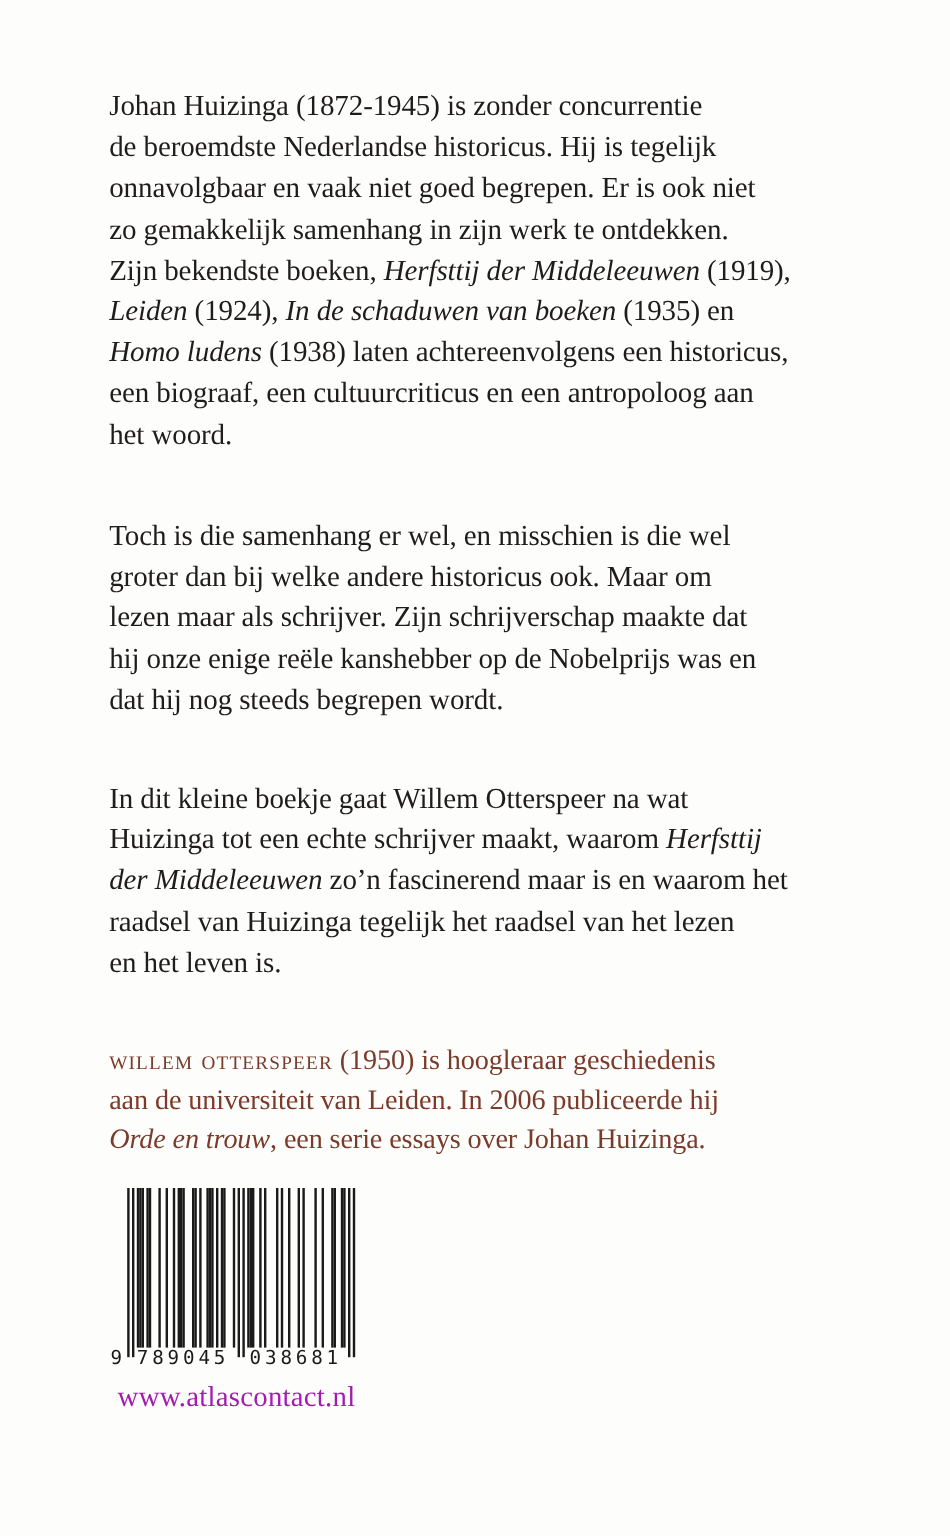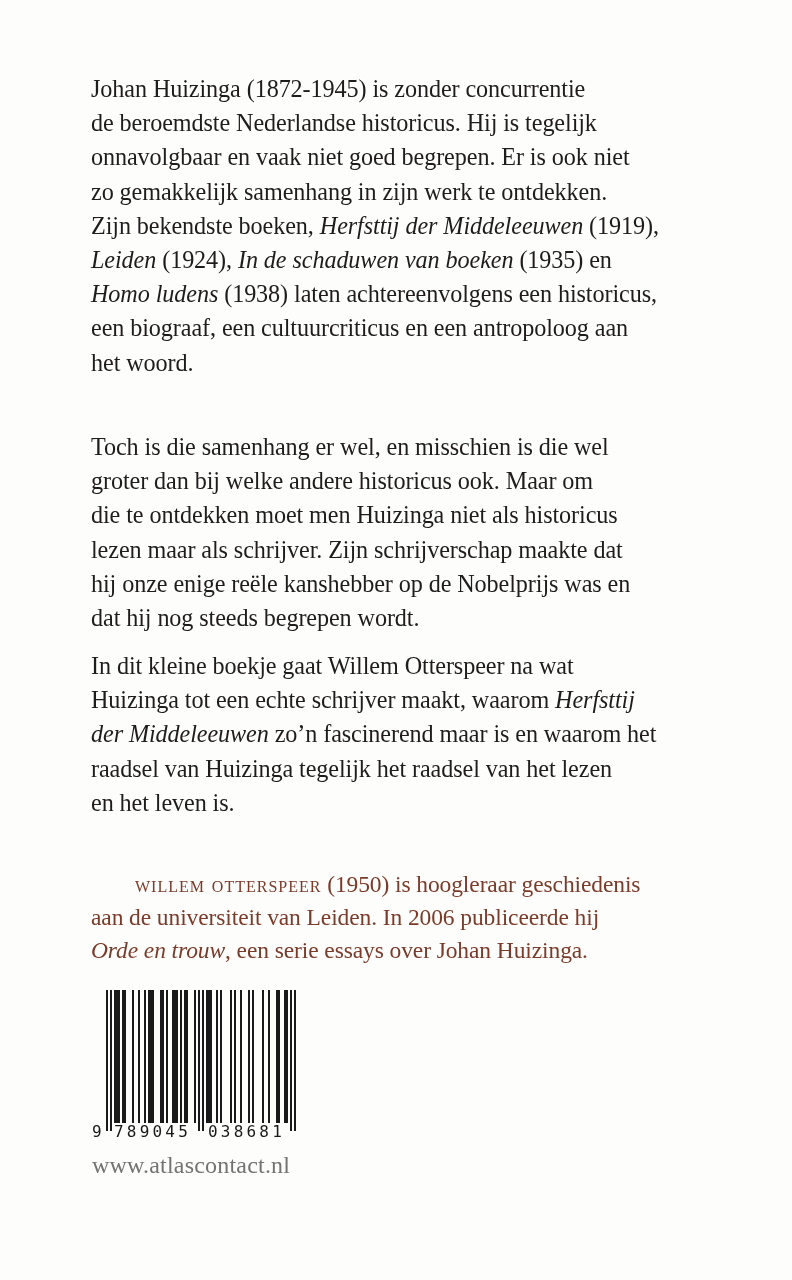--- a/index.html
+++ b/index.html
@@ -18,54 +18,53 @@
       font-size: 24.2px;
       line-height: 34.2px;
       letter-spacing: -0.1px;
     }
     .text-block .line { display: block; white-space: nowrap; }
     .text-block i { font-style: italic; }
     #p1 { top: 72px; }
     #p2 { top: 430px; }
     #p3 { top: 649px; }
     #bio { top: 868px; color: #7a3b2a; font-size: 23.5px; line-height: 33.2px; }
-    .smallcaps { font-variant: small-caps; letter-spacing: 1px; text-transform: lowercase; margin-left: 44px; }
+    .smallcaps { font-variant: small-caps; letter-spacing: 1px; text-transform: lowercase; }
 
     #barcode {
       position: absolute;
       left: 92px; top: 990px;
       width: 220px; height: 150px;
     }
     #barcode svg { display: block; }
     #url {
       position: absolute;
-      left: 92px; top: 1152px;
+      left: 98px; top: 1152px;
       font-size: 24px;
-      color: #737373;
+      color: #a21caf;
       letter-spacing: 0.2px;
     }
   </style>
 </head>
 <body>
 
 <div id="p1" class="text-block">
     <span class="line"><span>Johan Huizinga (1872-1945) is zonder concurrentie</span></span>
     <span class="line"><span>de beroemdste Nederlandse historicus. Hij is tegelijk</span></span>
     <span class="line"><span>onnavolgbaar en vaak niet goed begrepen. Er is ook niet</span></span>
     <span class="line"><span>zo gemakkelijk samenhang in zijn werk te ontdekken.</span></span>
     <span class="line"><span>Zijn bekendste boeken, </span><i>Herfsttij der Middeleeuwen</i><span> (1919),</span></span>
     <span class="line"><i>Leiden</i><span> (1924), </span><i>In de schaduwen van boeken</i><span> (1935) en</span></span>
     <span class="line"><i>Homo ludens</i><span> (1938) laten achtereenvolgens een historicus,</span></span>
     <span class="line"><span>een biograaf, een cultuurcriticus en een antropoloog aan</span></span>
     <span class="line"><span>het woord.</span></span>
   </div>
 <div id="p2" class="text-block">
     <span class="line"><span>Toch is die samenhang er wel, en misschien is die wel</span></span>
     <span class="line"><span>groter dan bij welke andere historicus ook. Maar om</span></span>
-    <span class="line"><span>die te ontdekken moet men Huizinga niet als historicus</span></span>
     <span class="line"><span>lezen maar als schrijver. Zijn schrijverschap maakte dat</span></span>
     <span class="line"><span>hij onze enige reële kanshebber op de Nobelprijs was en</span></span>
     <span class="line"><span>dat hij nog steeds begrepen wordt.</span></span>
   </div>
 <div id="p3" class="text-block">
     <span class="line"><span>In dit kleine boekje gaat Willem Otterspeer na wat</span></span>
     <span class="line"><span>Huizinga tot een echte schrijver maakt, waarom </span><i>Herfsttij</i></span>
     <span class="line"><i>der Middeleeuwen</i><span> zo’n fascinerend maar is en waarom het</span></span>
     <span class="line"><span>raadsel van Huizinga tegelijk het raadsel van het lezen</span></span>
     <span class="line"><span>en het leven is.</span></span>

